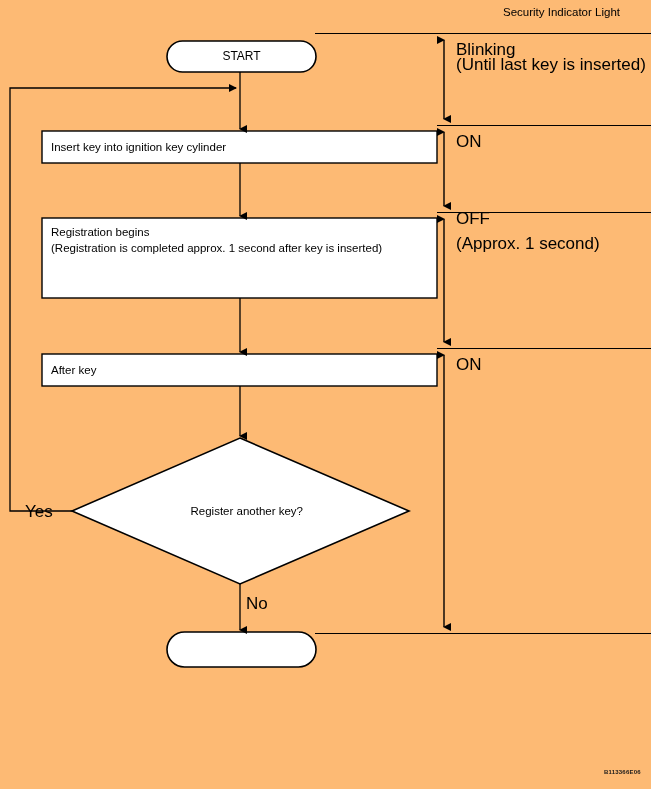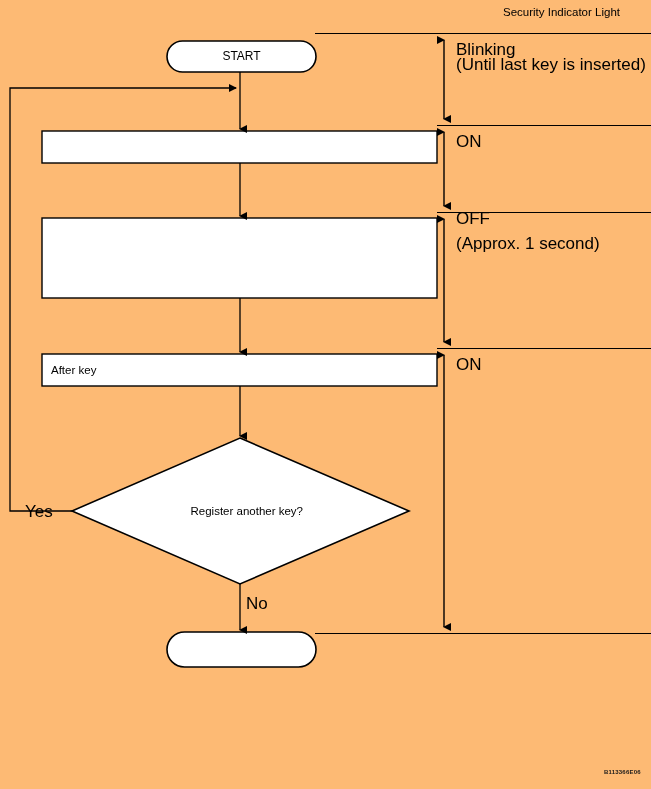--- a/index.html
+++ b/index.html
@@ -105,21 +105,24 @@
       <line x1="240" y1="584" x2="240" y2="630" marker-end="url(#arrdown)"></line>
     </g>
 
     <path d="M72,511 L10,511 L10,88 L236,88" fill="none" stroke="#000" stroke-width="1.3" marker-end="url(#arrright)"></path>
   </svg>
 
   <div class="lbl lbl-head" style="left:503px; top:5px;">Security Indicator Light</div>
 
   <div class="term-text" style="left:167px; top:49px; width:149px;">START</div>
 
+  <div class="node-text" style="left:51px; top:139px;">Insert key into ignition key cylinder</div>
 
+  <div class="node-text" style="left:51px; top:224px;">Registration begins
+(Registration is completed approx. 1 second after key is inserted)</div>
 
   <div class="node-text" style="left:51px; top:362px;">After key</div>
 
   <div class="node-text" style="left:177px; top:503px; width:126px; text-align:right;">Register another key?</div>
 
   <div class="lbl" style="left:25px; top:504px;">Yes</div>
 
   <div class="lbl" style="left:246px; top:596px;">No</div>
 
 

